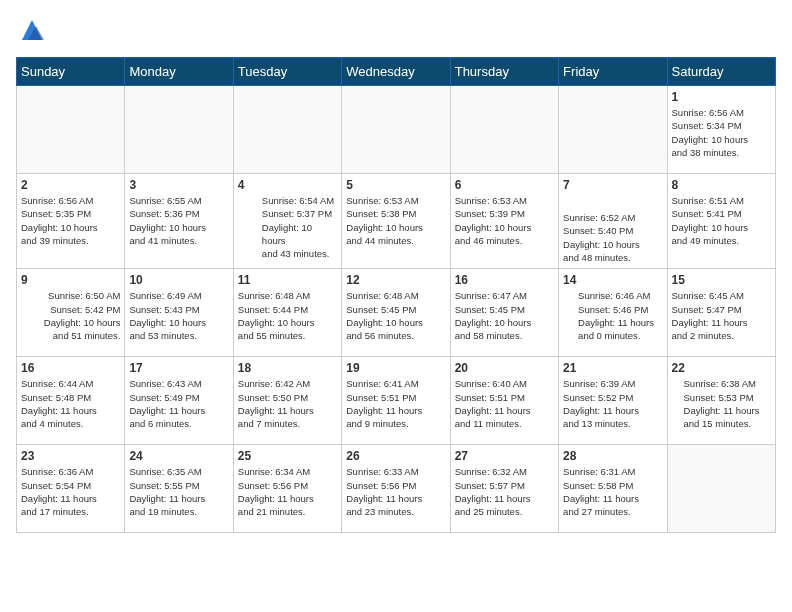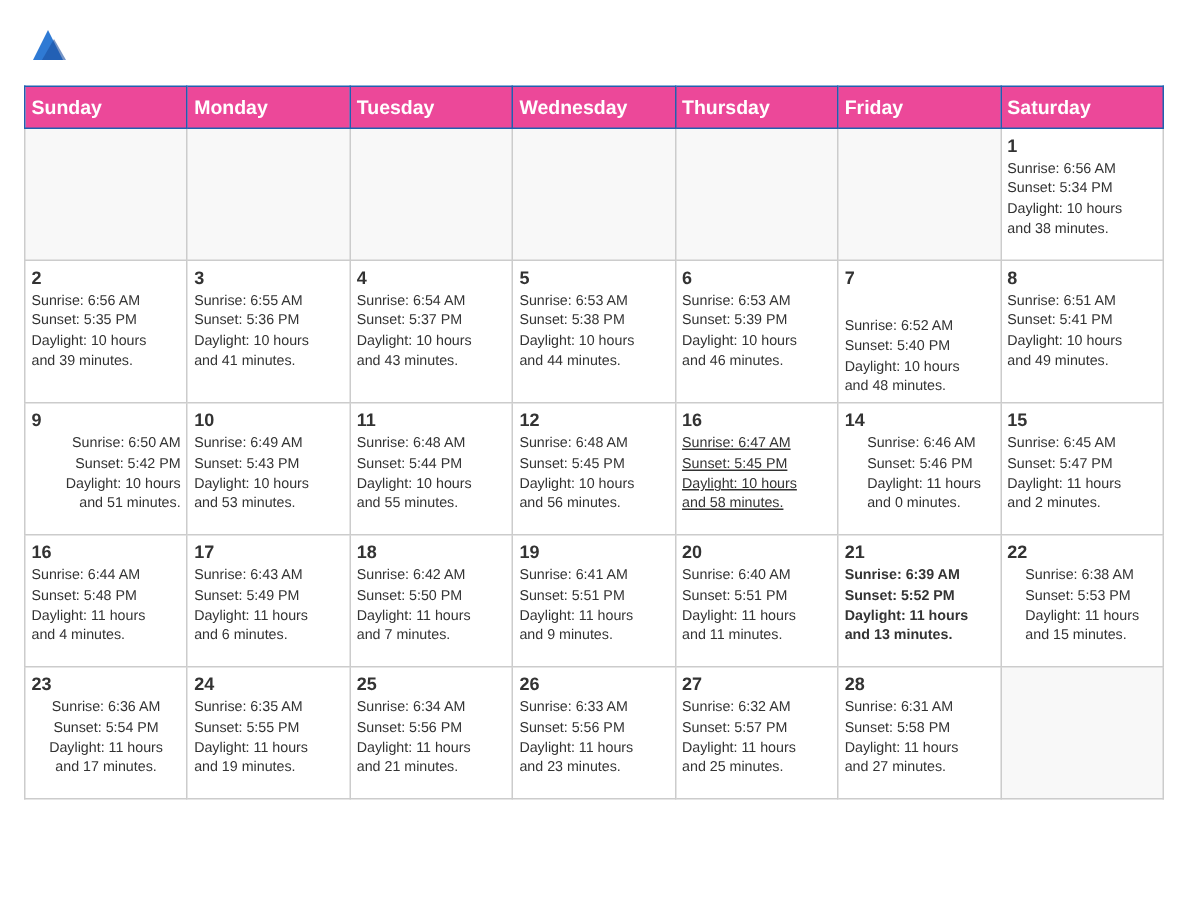--- a/index.html
+++ b/index.html
@@ -43,24 +43,24 @@
     .location {
       font-size: 14px;
       color: #555;
     }
     .calendar {
       width: 100%;
       border-collapse: collapse;
       table-layout: fixed;
     }
     .calendar th {
-      background: #ec4899;
+      background: #0c4a6e;
       color: #fff;
       font-size: 13px;
-      font-weight: bold;
+      font-weight: normal;
       padding: 6px 4px;
       text-align: left;
       border: 1px solid #2060b0;
     }
     .calendar td {
       border: 1px solid #ccc;
       vertical-align: top;
       padding: 4px;
       font-size: 10px;
       color: #333;
@@ -141,21 +141,21 @@
         </td>
         <td>
           <span class="day-number">3</span>
           <div class="day-info" style="white-space: pre-line;">Sunrise: 6:55 AM
 Sunset: 5:36 PM
 Daylight: 10 hours
 and 41 minutes.</div>
         </td>
         <td>
           <span class="day-number">4</span>
-          <div class="day-info" style="white-space: pre-line;">Sunrise: 6:54 AM
+          <div class="day-info" style="white-space: pre-line; margin-left: 24px;">Sunrise: 6:54 AM
 Sunset: 5:37 PM
 Daylight: 10 hours
 and 43 minutes.</div>
         </td>
         <td>
           <span class="day-number">5</span>
           <div class="day-info" style="white-space: pre-line;">Sunrise: 6:53 AM
 Sunset: 5:38 PM
 Daylight: 10 hours
 and 44 minutes.</div>
@@ -206,21 +206,21 @@
         </td>
         <td>
           <span class="day-number">12</span>
           <div class="day-info" style="white-space: pre-line;">Sunrise: 6:48 AM
 Sunset: 5:45 PM
 Daylight: 10 hours
 and 56 minutes.</div>
         </td>
         <td>
           <span class="day-number">16</span>
-          <div class="day-info" style="white-space: pre-line; text-decoration: underline;">Sunrise: 6:47 AM
+          <div class="day-info" style="white-space: pre-line;">Sunrise: 6:47 AM
 Sunset: 5:45 PM
 Daylight: 10 hours
 and 58 minutes.</div>
         </td>
         <td>
           <span class="day-number">14</span>
           <div class="day-info" style="white-space: pre-line; margin-left: 15px;">Sunrise: 6:46 AM
 Sunset: 5:46 PM
 Daylight: 11 hours
 and 0 minutes.</div>
@@ -264,37 +264,37 @@
         </td>
         <td>
           <span class="day-number">20</span>
           <div class="day-info" style="white-space: pre-line;">Sunrise: 6:40 AM
 Sunset: 5:51 PM
 Daylight: 11 hours
 and 11 minutes.</div>
         </td>
         <td>
           <span class="day-number">21</span>
-          <div class="day-info" style="white-space: pre-line; font-weight: bold;">Sunrise: 6:39 AM
+          <div class="day-info" style="white-space: pre-line;">Sunrise: 6:39 AM
 Sunset: 5:52 PM
 Daylight: 11 hours
 and 13 minutes.</div>
         </td>
         <td>
           <span class="day-number">22</span>
           <div class="day-info" style="white-space: pre-line; margin-left: 12px;">Sunrise: 6:38 AM
 Sunset: 5:53 PM
 Daylight: 11 hours
 and 15 minutes.</div>
         </td>
       </tr>
       <tr>
         <td>
           <span class="day-number">23</span>
-          <div class="day-info" style="white-space: pre-line; text-align: center;">Sunrise: 6:36 AM
+          <div class="day-info" style="white-space: pre-line;">Sunrise: 6:36 AM
 Sunset: 5:54 PM
 Daylight: 11 hours
 and 17 minutes.</div>
         </td>
         <td>
           <span class="day-number">24</span>
           <div class="day-info" style="white-space: pre-line;">Sunrise: 6:35 AM
 Sunset: 5:55 PM
 Daylight: 11 hours
 and 19 minutes.</div>

